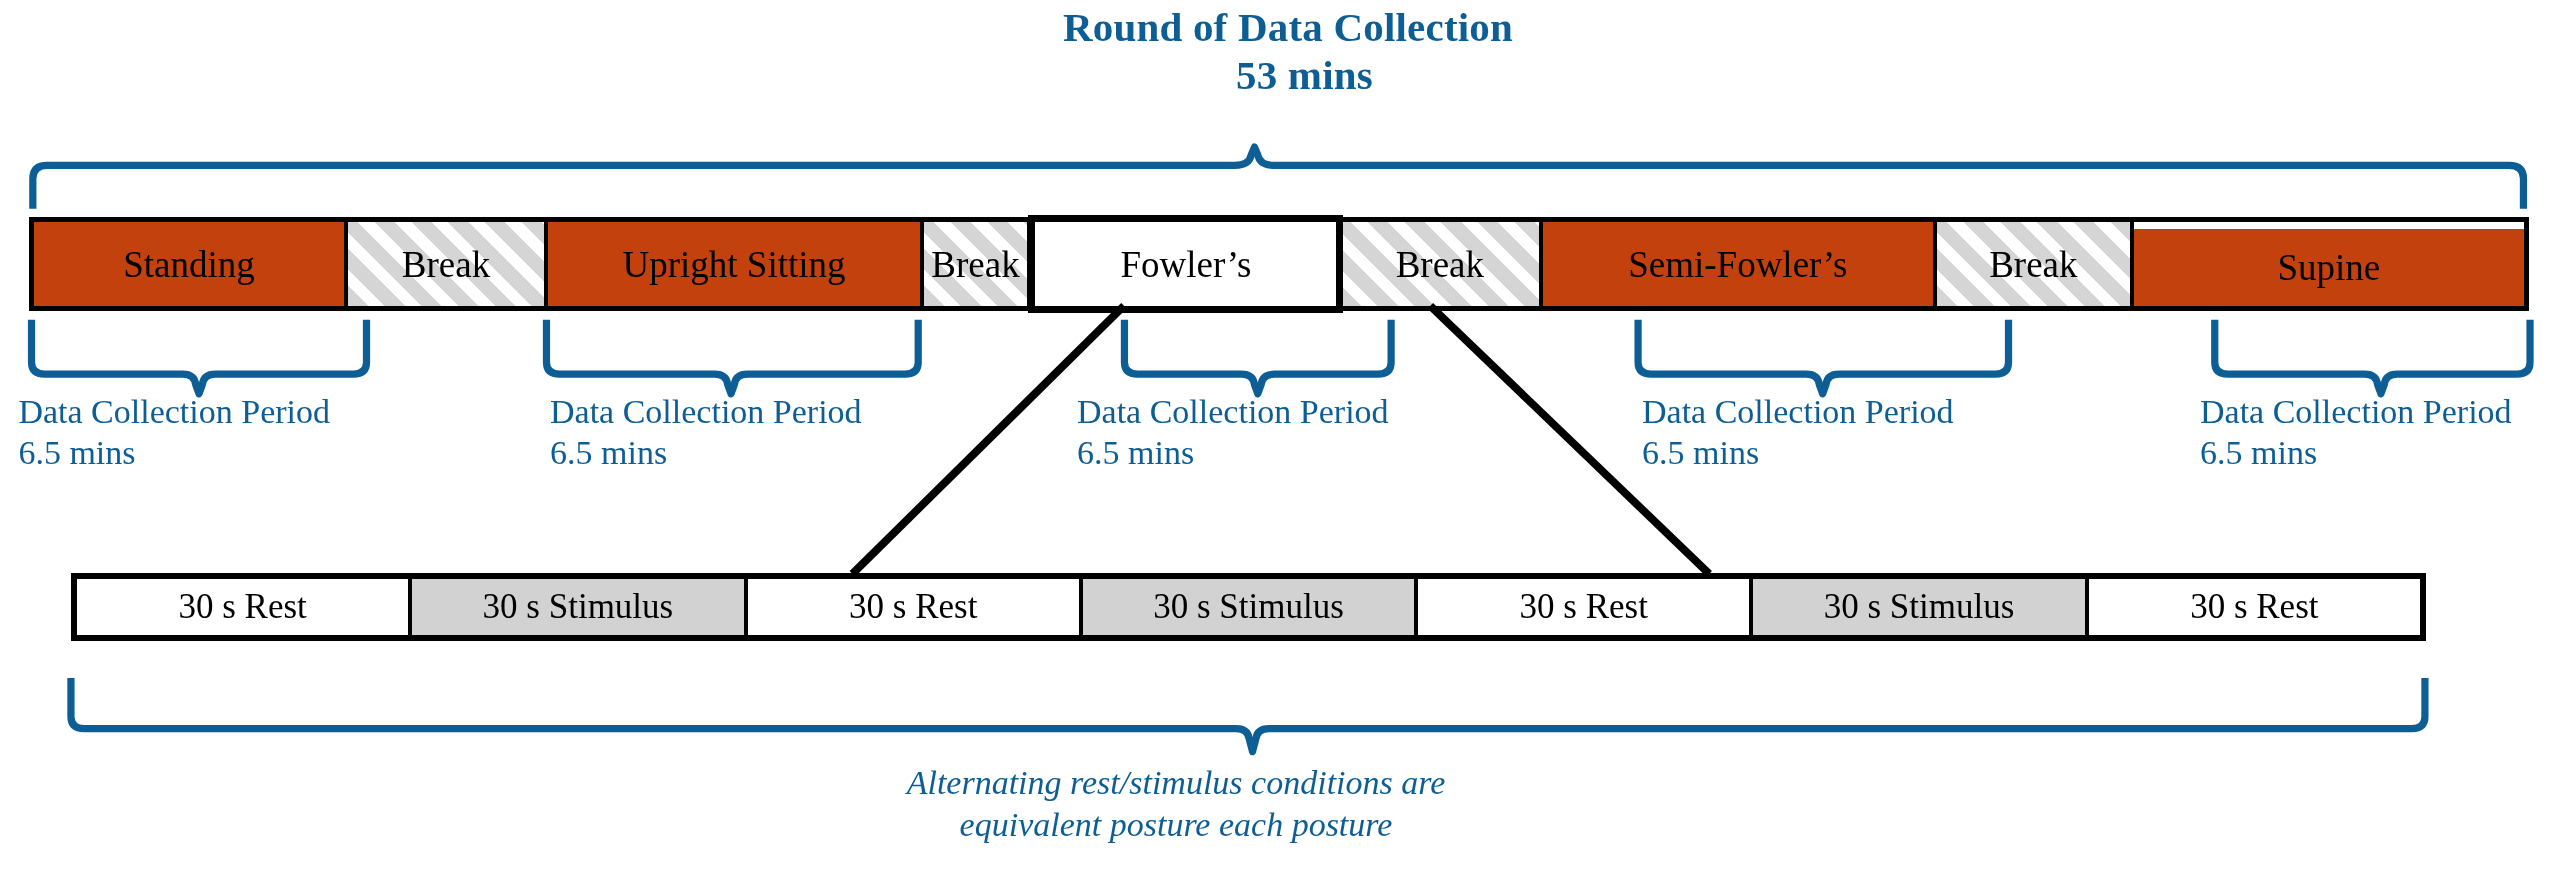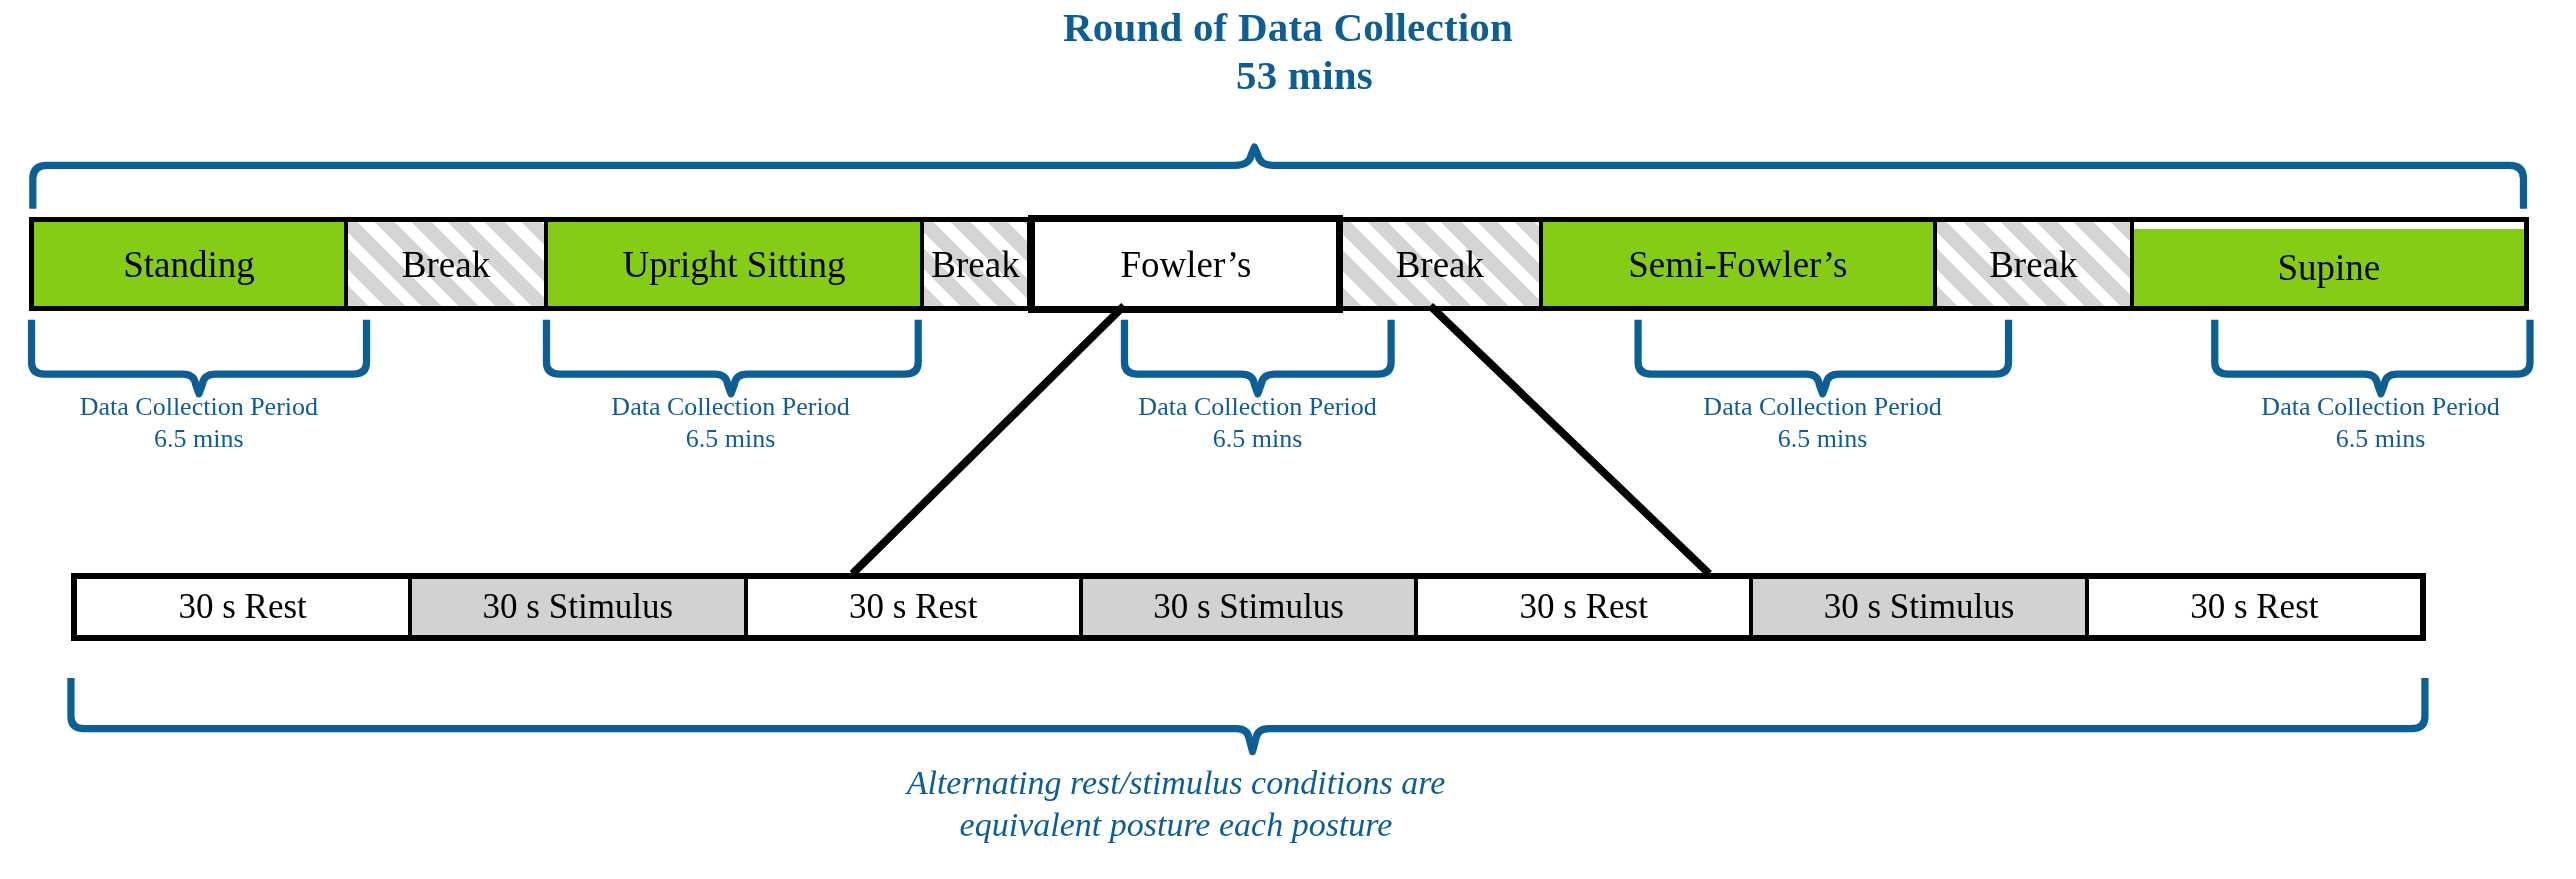--- a/index.html
+++ b/index.html
@@ -47,21 +47,21 @@
     background: #ffffff;
     z-index: 3;
   }
   .posture-cell {
     box-sizing: border-box;
     display: flex;
     align-items: center;
     justify-content: center;
     font-size: 37px;
     color: #000000;
-    background: #84cc16;
+    background: #c2410c;
     border-right: 4.6px solid #000000;
     position: relative;
   }
   .posture-cell:last-child { border-right: none; margin-top: 7px; }
 
   .posture-cell.break {
     background-color: #d5d5d5;
     background-image: repeating-linear-gradient(
        45deg,
        #d5d5d5 0px, #d5d5d5 14.4px,
@@ -102,23 +102,22 @@
     color: #000000;
     background: #ffffff;
     border-right: 4.6px solid #000000;
   }
   .rs-cell:last-child { border-right: none; }
   .rs-cell.stimulus { background: #d2d2d2; }
 
   
   .period-label {
     position: absolute;
-    text-align: center;
     color: #0e5e96;
-    font-size: 26px;
+    font-size: 34px;
     line-height: 1.22;
     white-space: nowrap;
   }
 
   
   .bottom-caption {
     position: absolute;
     left: 0;
     top: 762px;
     width: 2352px;

